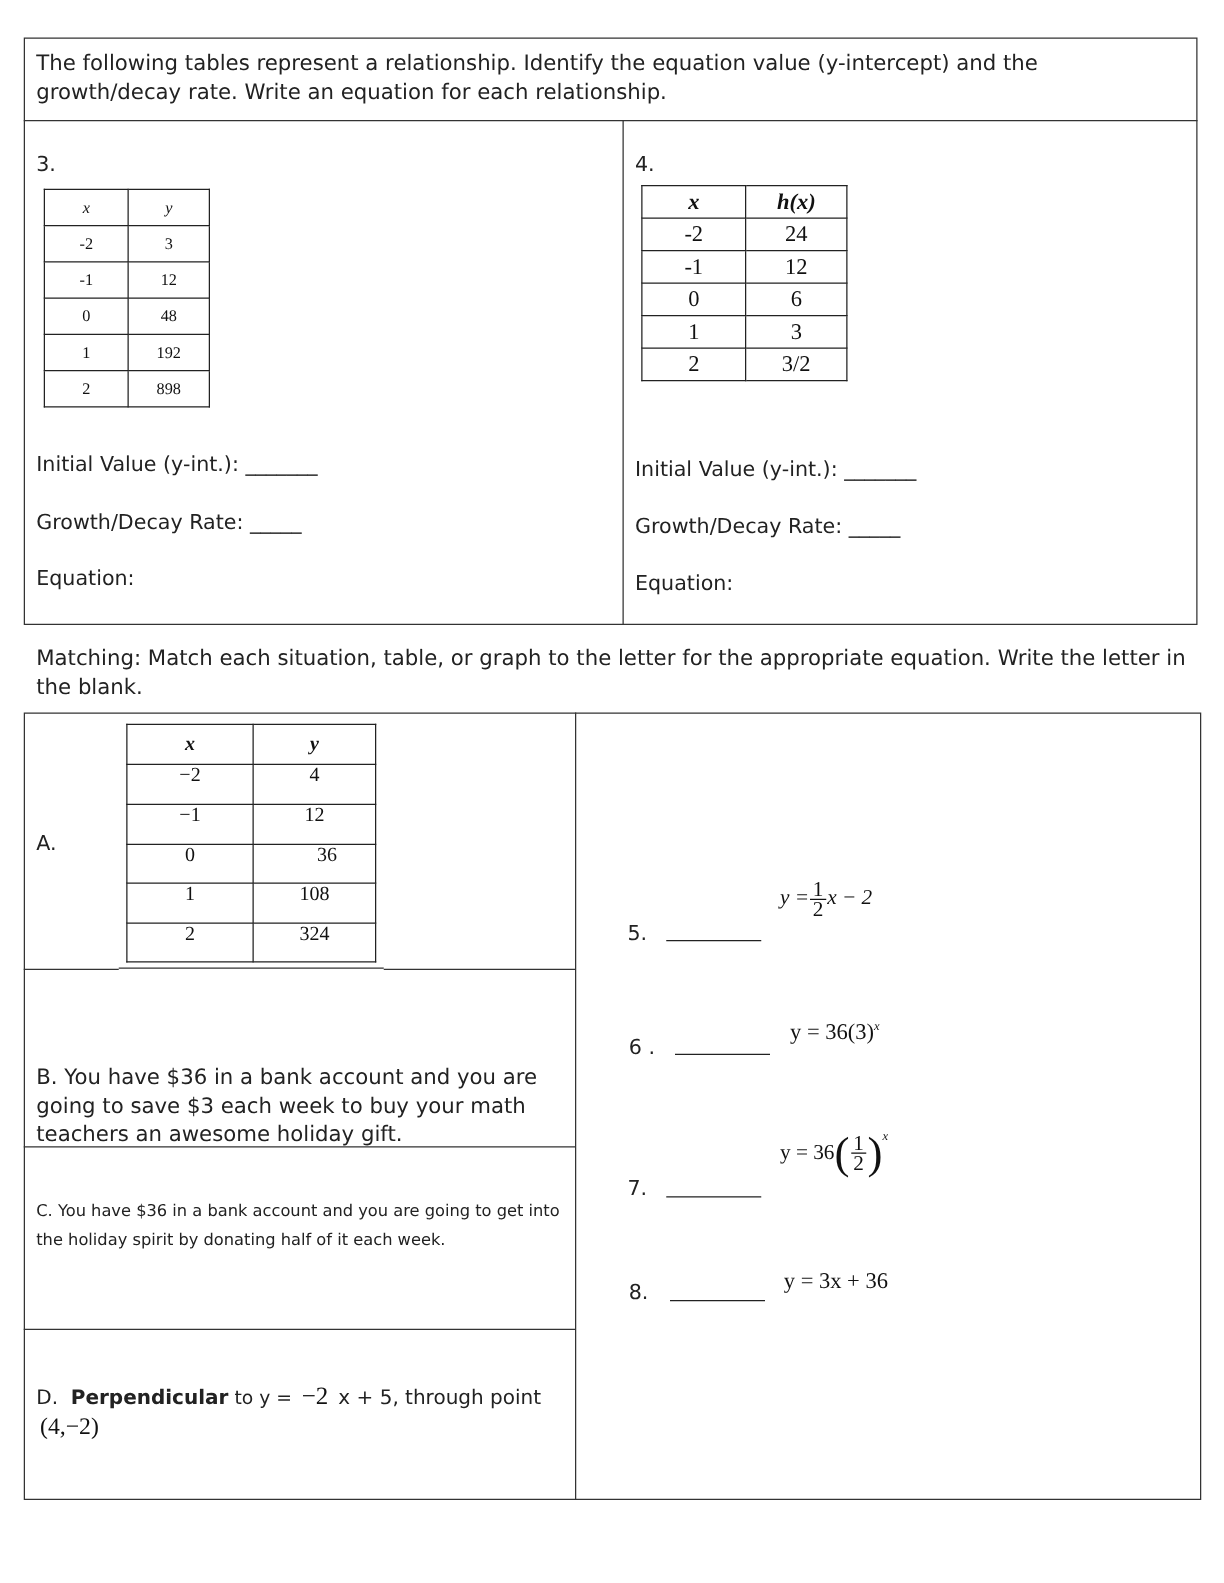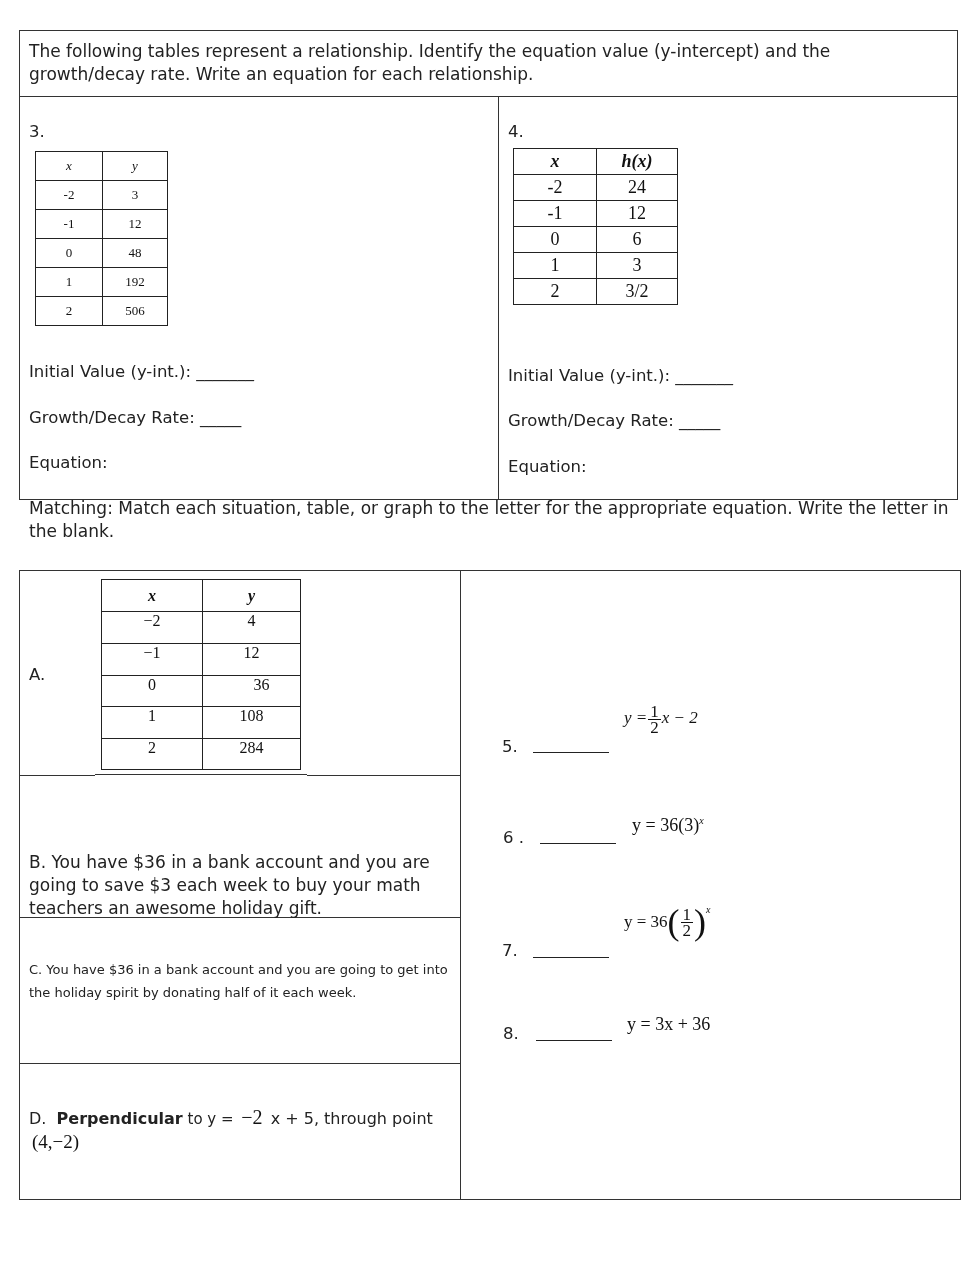--- a/index.html
+++ b/index.html
@@ -45,21 +45,21 @@
   <tr style="height:29px;">
         <td>0</td>
         <td>48</td>
       </tr>
   <tr style="height:29px;">
         <td>1</td>
         <td>192</td>
       </tr>
   <tr style="height:29px;">
         <td>2</td>
-        <td>506</td>
+        <td>898</td>
       </tr>
 </tbody>
   </table>
 <div class="abs sans" style="left:29px; top:360px;">Initial Value (y-int.): _______</div>
 <div class="abs sans" style="left:29px; top:406px;">Growth/Decay Rate: _____</div>
 <div class="abs sans" style="left:29px; top:451px;">Equation:</div>
 
 <div class="abs sans" style="left:508px; top:120px;">4.</div>
 <table class="t serif" style="left:513px; top:148px; width:165px; font-size:18px;">
   <tbody>
@@ -86,21 +86,21 @@
   <tr style="height:26px;">
         <td>2</td>
         <td>3/2</td>
       </tr>
 </tbody>
   </table>
 <div class="abs sans" style="left:508px; top:364px;">Initial Value (y-int.): _______</div>
 <div class="abs sans" style="left:508px; top:409px;">Growth/Decay Rate: _____</div>
 <div class="abs sans" style="left:508px; top:455px;">Equation:</div>
 
-<div class="abs sans" style="left:29px; top:497px; width:930px; font-size:17px; line-height:23px;">Matching:  Match each situation, table, or graph to the letter for the appropriate equation.  Write the letter in the blank.</div>
+<div class="abs sans" style="left:29px; top:516px; width:930px; font-size:17px; line-height:23px;">Matching:  Match each situation, table, or graph to the letter for the appropriate equation.  Write the letter in the blank.</div>
 
 <div class="box" style="left:19px; top:570px; width:942px; height:630px;"></div>
 <div class="vline" style="left:460px; top:570px; height:630px;"></div>
 <div class="hline" style="left:19px; top:775px; width:76px;"></div>
 <div class="hline" style="left:307px; top:775px; width:153px;"></div>
 <div class="hline" style="left:95px; top:774px; width:212px; border-top-width:1px;"></div>
 <div class="hline" style="left:19px; top:917px; width:441px;"></div>
 <div class="hline" style="left:19px; top:1063px; width:441px;"></div>
 
 <div class="abs sans" style="left:29px; top:663px;">A.</div>
@@ -121,21 +121,21 @@
   <tr style="height:31px;">
         <td style="vertical-align:top;">0</td>
         <td style="vertical-align:top;padding-left:20px;">36</td>
       </tr>
   <tr style="height:32px;">
         <td style="vertical-align:top;">1</td>
         <td style="vertical-align:top;">108</td>
       </tr>
   <tr style="height:31px;">
         <td style="vertical-align:top;">2</td>
-        <td style="vertical-align:top;">284</td>
+        <td style="vertical-align:top;">324</td>
       </tr>
 </tbody>
   </table>
 
 <div class="abs sans" style="left:29px; top:851px; width:425px; font-size:17px; line-height:23px;">B.  You have $36 in a bank account and you are going  to save $3 each week to buy your math teachers an awesome holiday gift.</div>
 
 <div class="abs sans" style="left:29px; top:958px; width:425px; font-size:13px; line-height:23px;">C.  You have $36 in a bank account and you are going to get into the holiday spirit by donating half of it each week.</div>
 
 <div class="abs sans" style="left:29px; top:1104px; width:425px; font-size:16px; line-height:26px;">
   <span style="white-space:pre;">D.  </span><b>Perpendicular</b><span style="white-space:pre; font-size:15px;"> to y = </span><span class="serif" style="font-size:20px; margin:0 3px;">−2</span><span style="white-space:pre; font-size:16px;margin-top:44px;"> x + 5, through point</span>

